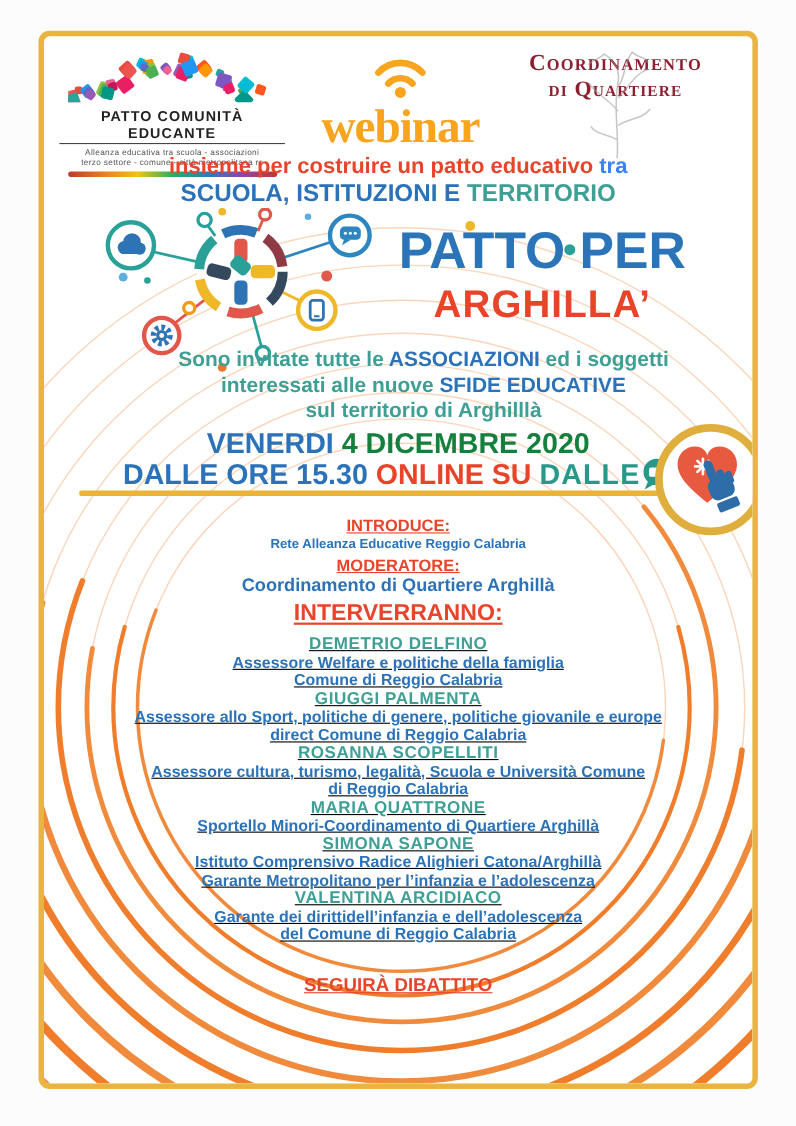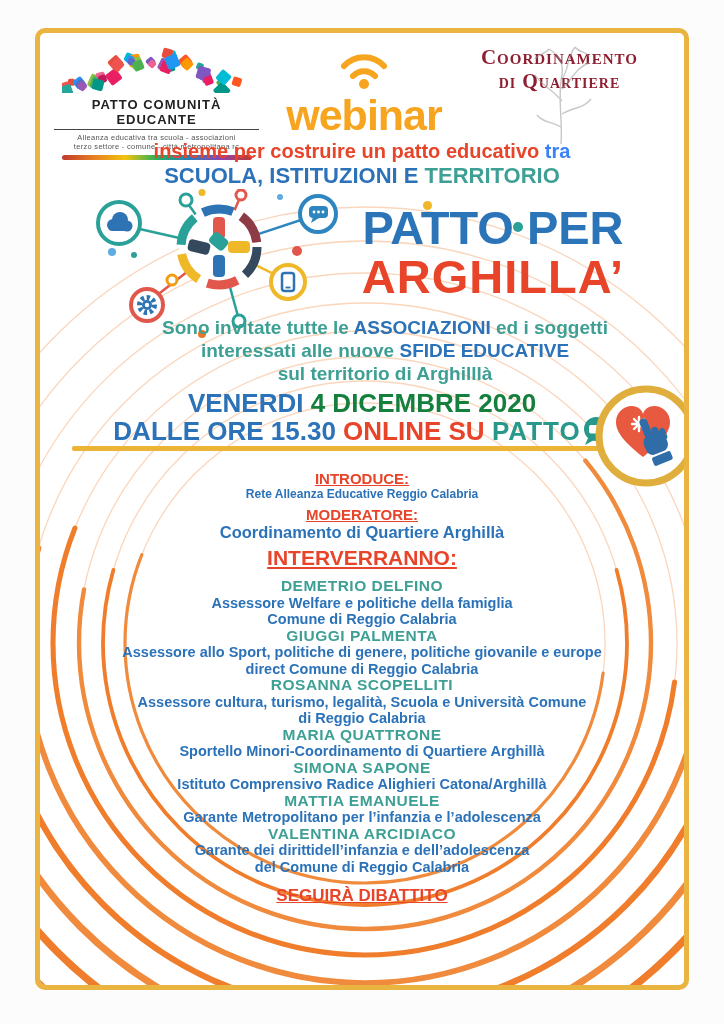--- a/index.html
+++ b/index.html
@@ -11,38 +11,38 @@
   .layer{position:absolute;z-index:1;}
 
   
   .logo-fare{left:14px;top:6px;width:205px;text-align:center;}
   .logo-fare .title{font-size:13px;font-weight:700;letter-spacing:1px;color:#222;
                     border-bottom:1.5px solid #444;padding-bottom:2px;margin-top:0px;}
   .logo-fare .sub{font-size:7.5px;color:#555;letter-spacing:.3px;line-height:9px;margin-top:3px;white-space:pre-line;}
   .rainbow{height:5px;width:190px;margin:4px auto 0;border-radius:3px;
            background:linear-gradient(90deg,#c0392b,#e67e22,#f1c40f,#27ae60,#2980b9,#8e44ad,#c0392b);}
   .webinar{left:224px;top:18px;width:200px;text-align:center;}
-  .webinar .word{font-size:43px;font-weight:800;color:#F7A41E;letter-spacing:-1px;line-height:40px;}
+  .webinar .word{font-size:43px;font-weight:800;color:#F7A41E;letter-spacing:-1px;line-height:40px;font-family:Liberation Serif, serif;}
   .coord{right:12px;top:12px;width:225px;text-align:center;font-family:"Liberation Serif", serif;
          color:#8E1F30;}
   .coord .l1{font-size:21px;font-variant:small-caps;letter-spacing:1px;font-weight:600;}
   .coord .l2{font-size:20px;font-variant:small-caps;letter-spacing:1px;font-weight:600;}
   .coord svg{position:absolute;left:70px;top:-6px;opacity:.55;}
 
   
   .tag1{left:0;top:107px;width:100%;text-align:center;font-size:20px;font-weight:800;color:#E8442A;}
   .tag1 .blue{color:#3b82f6;}
   .tag2{left:0;top:130px;width:100%;text-align:center;font-size:22px;font-weight:800;color:#2B72B8;}
   .tag2 .teal{color:#3EA095;}
 
   
   .netw{left:42px;top:156px;width:268px;height:152px;}
   .evtitle{left:292px;top:170px;width:322px;text-align:center;font-weight:800;line-height:49px;}
   .evtitle .t1{font-size:47px;color:#2B74B8;letter-spacing:0px;}
-  .evtitle .t2{font-size:47px;color:#E8442A;letter-spacing:1px;}
+  .evtitle .t2{font-size:35px;color:#E8442A;letter-spacing:1px;}
   .dot{position:absolute;border-radius:50%;z-index:2;}
 
   
   .invite{left:0;top:283px;width:100%;text-align:center;font-size:19px;font-weight:800;
           color:#3EA095;line-height:23px;padding-left:23px;}
   .invite .blue{color:#2B72B8;}
 
   
   .dt1{left:0;top:355px;width:100%;text-align:center;font-size:26px;font-weight:800;color:#2B72B8;}
   .dt1 .red{color:#15803d;}
@@ -52,21 +52,21 @@
   .goldrule{left:32px;top:413px;width:568px;height:5px;background:#EBB437;border-radius:2px;}
   .badge{left:553px;top:350px;width:106px;height:106px;z-index:3;}
 
   
   .lab{width:100%;text-align:center;font-weight:800;color:#E8442A;}
   .val{width:100%;text-align:center;font-weight:800;color:#2B72B8;}
   .intro-l{top:437px;font-size:15px;} .intro-v{top:454px;font-size:12px;}
   .mod-l{top:473px;font-size:15px;}  .mod-v{top:490px;font-size:16.5px;}
   .interv{top:513px;font-size:21px;}
   .lab u, .foot u{text-decoration:underline;}
-  .speakers{left:22px;top:545px;width:600px;text-align:center;}
+  .speakers{left:22px;top:545px;width:600px;text-align:center;text-decoration:underline;}
   .speaker-name{font-size:15.5px;font-weight:800;color:#3EA095;line-height:16.5px;letter-spacing:.5px;}
   .speaker-role{font-size:14.5px;font-weight:800;color:#2B72B8;line-height:16.5px;white-space:pre-line;}
   .foot{top:853px;font-size:17px;}
 </style>
 </head>
 <body>
 
 <div class="poster">
   <svg id="rings" viewBox="0 0 644 952">
       <circle cx="325" cy="610" r="240" fill="none" stroke="#F4A46B" stroke-width="1.3" opacity="0.45"></circle>
@@ -270,21 +270,21 @@
     <div>sul territorio di Arghilllà</div>
   </div>
 
   <div class="layer dt1">
     <span>VENERDI</span>
     <span class="red">4 DICEMBRE 2020</span>
   </div>
   <div class="layer dt2">
     <span>DALLE ORE 15.30</span>
     <span class="red">ONLINE SU</span>
-    <span class="meet">PATTO</span><svg width="30" height="30" viewBox="0 0 30 30">
+    <span class="meet">DALLE</span><svg width="30" height="30" viewBox="0 0 30 30">
         <circle cx="15" cy="13" r="12" fill="#279889"></circle>
         <path d="M7 22 L4 29 L13 24 Z" fill="#279889"></path>
         <rect x="8" y="9" width="9" height="8.5" rx="2" fill="#fff"></rect>
         <path d="M17 11.5 L22.5 9 L22.5 17.5 L17 15 Z" fill="#fff"></path>
       </svg>
   </div>
   <div class="layer goldrule"></div>
 
   <svg class="layer badge" viewBox="0 0 106 106">
     <circle cx="53" cy="53" r="47" fill="#fff" stroke="#DFAE3C" stroke-width="7"></circle>
@@ -330,21 +330,20 @@
     </div>
       <div class="speaker">
       <div class="speaker-name">MARIA QUATTRONE</div>
       <div class="speaker-role">Sportello Minori-Coordinamento di Quartiere Arghillà</div>
     </div>
       <div class="speaker">
       <div class="speaker-name">SIMONA SAPONE</div>
       <div class="speaker-role">Istituto Comprensivo Radice Alighieri Catona/Arghillà</div>
     </div>
       <div class="speaker">
-      <div class="speaker-name">MATTIA EMANUELE</div>
       <div class="speaker-role">Garante Metropolitano per l’infanzia e l’adolescenza</div>
     </div>
       <div class="speaker">
       <div class="speaker-name">VALENTINA ARCIDIACO</div>
       <div class="speaker-role">Garante dei dirittidell’infanzia e dell’adolescenza
 del Comune di Reggio Calabria</div>
     </div>
     </div>
 
   <div class="layer lab foot"><u>SEGUIRÀ DIBATTITO</u></div>

